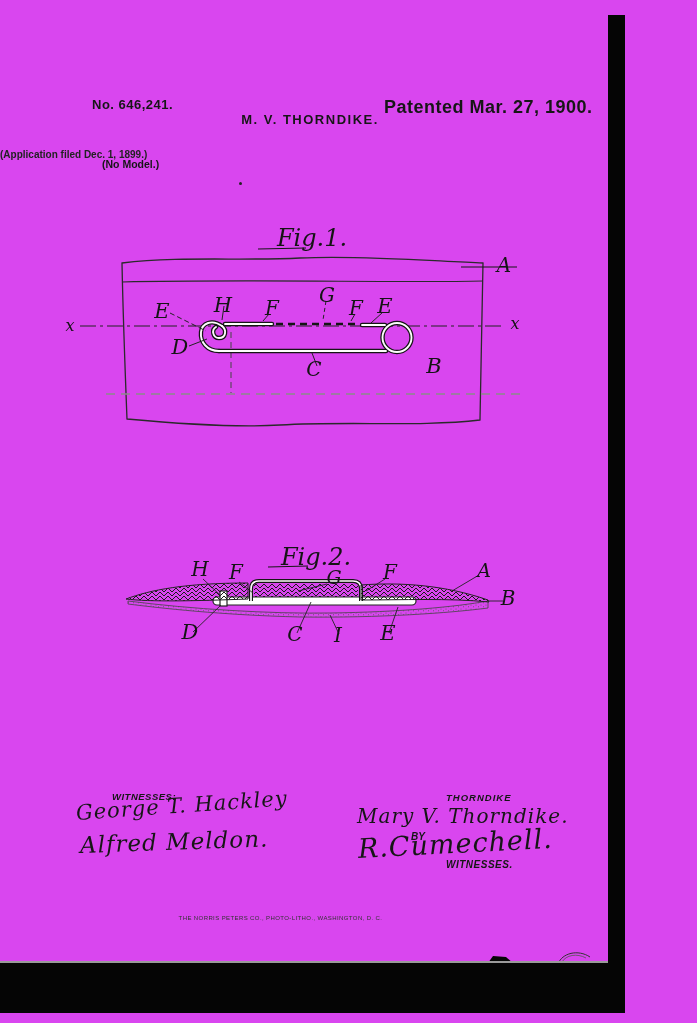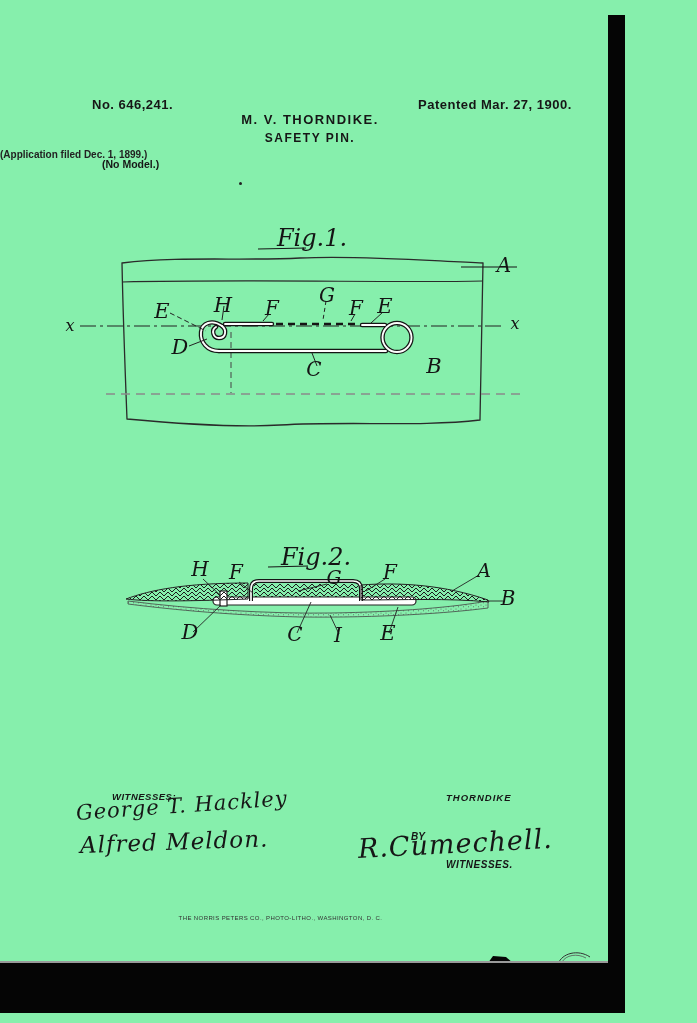--- a/index.html
+++ b/index.html
@@ -1,22 +1,22 @@
 <!DOCTYPE html>
 <html><head>
 <meta charset="utf-8">
 <style>
   html,body{margin:0;padding:0;background:#e8e8e8;}
-  #page{position:relative;width:697px;height:1023px;background:#86efac;overflow:hidden;
+  #page{position:relative;width:697px;height:1023px;background:#d946ef;overflow:hidden;
         font-family:"Liberation Sans",sans-serif;color:#161616;}
   .abs{position:absolute;}
   .b{font-weight:bold;}
   
   .pat-no{left:92px;top:97px;font-size:13px;letter-spacing:.5px;}
-  .pat-date{left:384px;top:97px;font-size:13px;letter-spacing:.5px;margin-left:34px;}
+  .pat-date{left:384px;top:97px;font-size:18px;letter-spacing:.5px;}
   .inv-name{left:0;top:112px;width:620px;text-align:center;font-size:13px;letter-spacing:1.5px;}
   .inv-title{left:0;top:131px;width:620px;text-align:center;font-size:12px;letter-spacing:1.5px;}
   .app-line{left:0;top:149px;width:620px;text-align:left;font-size:10px;font-weight:bold;color:#222;}
   .no-model{left:87px;top:158px;font-size:10.5px;margin-left:15px;}
   
   .script{font-family:"DejaVu Serif",serif;font-style:italic;}
   .small-caps-it{font-family:"Liberation Sans",sans-serif;font-style:italic;font-weight:bold;}
   .witnesses-label{left:112px;top:791px;font-size:9.5px;letter-spacing:.5px;}
   .witness1{left:76px;top:801px;font-size:21px;transform:rotate(-4deg);transform-origin:left center;letter-spacing:1px;}
   .witness2{left:80px;top:832px;font-size:23px;transform:rotate(-2deg);transform-origin:left center;letter-spacing:1px;}
@@ -34,21 +34,20 @@
   svg text{font-family:"DejaVu Serif",serif;font-style:italic;fill:#141414;}
 </style>
 </head>
 <body>
 
 <div id="page">
 
   <div class="abs b pat-no">No. 646,241.</div>
   <div class="abs b pat-date">Patented Mar. 27, 1900.</div>
   <div class="abs b inv-name">M. V. THORNDIKE.</div>
-  <div class="abs b inv-title">SAFETY PIN.</div>
   <div class="abs app-line">(Application filed Dec. 1, 1899.)</div>
   <div class="abs b no-model">(No Model.)</div>
 
   <div class="abs speck-dot"></div>
 
   <svg class="abs" style="left:0;top:0;" width="697" height="1023" viewBox="0 0 697 1023">
     <defs>
       <pattern id="chevron" width="8" height="8" patternUnits="userSpaceOnUse">
         <path d="M0,0 L4,4 L8,0 M0,4 L4,8 L8,4" stroke="#1c1c1c" stroke-width="1" fill="none"></path>
       </pattern>
@@ -171,20 +170,21 @@
       <path d="M562,962 C566,955 577,953 586,958" fill="none" stroke="#555" stroke-width="0.8"></path>
       <path d="M488,963 L493,956 L506,957 L513,963 Z" fill="#050505"></path>
     </g>
   </svg>
 
   <div class="abs small-caps-it witnesses-label">WITNESSES:</div>
   <div class="abs script witness1">George T. Hackley</div>
   <div class="abs script witness2">Alfred Meldon.</div>
 
   <div class="abs small-caps-it inventor-label">THORNDIKE</div>
+  <div class="abs script inventor-sig">Mary V. Thorndike.</div>
   <div class="abs by-label">BY</div>
   <div class="abs script attorney-sig">R.Cumechell.</div>
   <div class="abs small-caps-it attorney-label">WITNESSES.</div>
 
   <div class="abs footer-line">THE NORRIS PETERS CO., PHOTO-LITHO., WASHINGTON, D. C.</div>
 
   <div class="abs bar-bottom-edge"></div>
   <div class="abs bar-bottom"></div>
   <div class="abs bar-right"></div>
 

